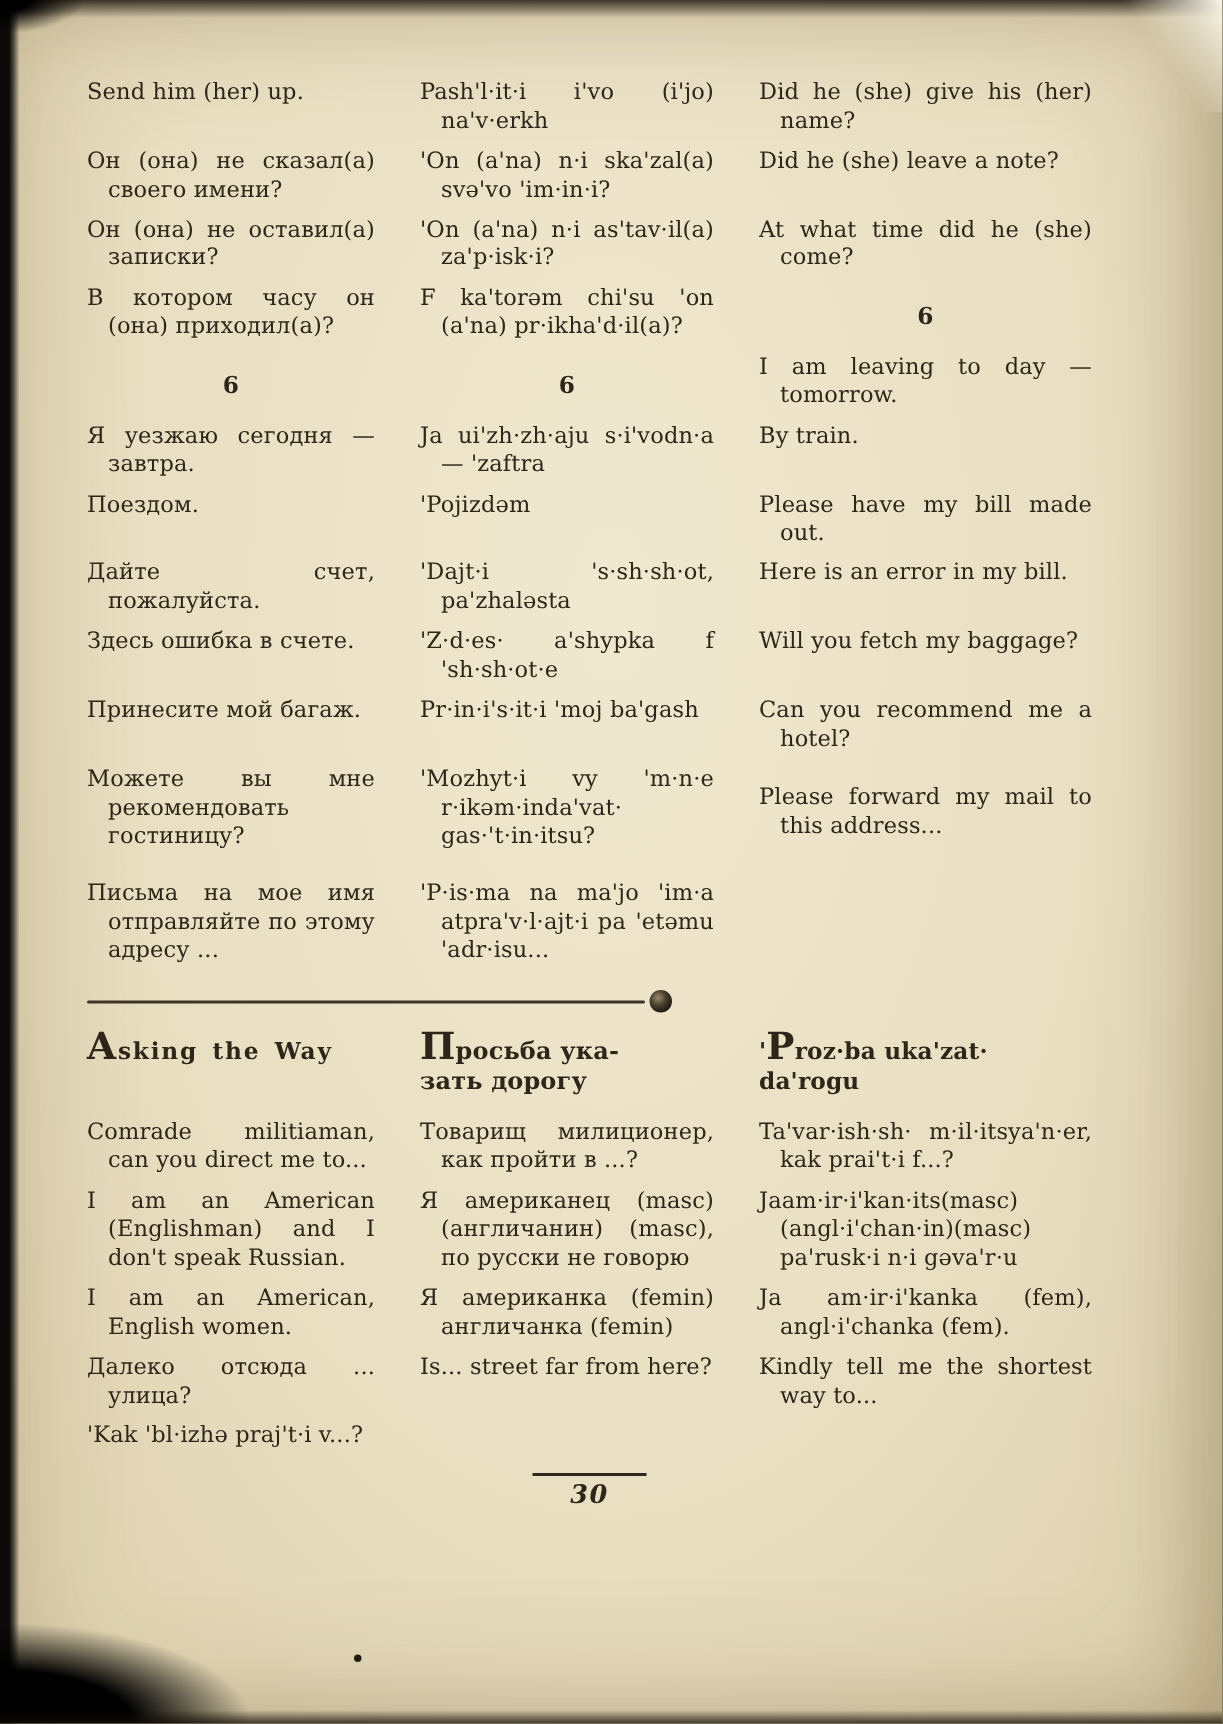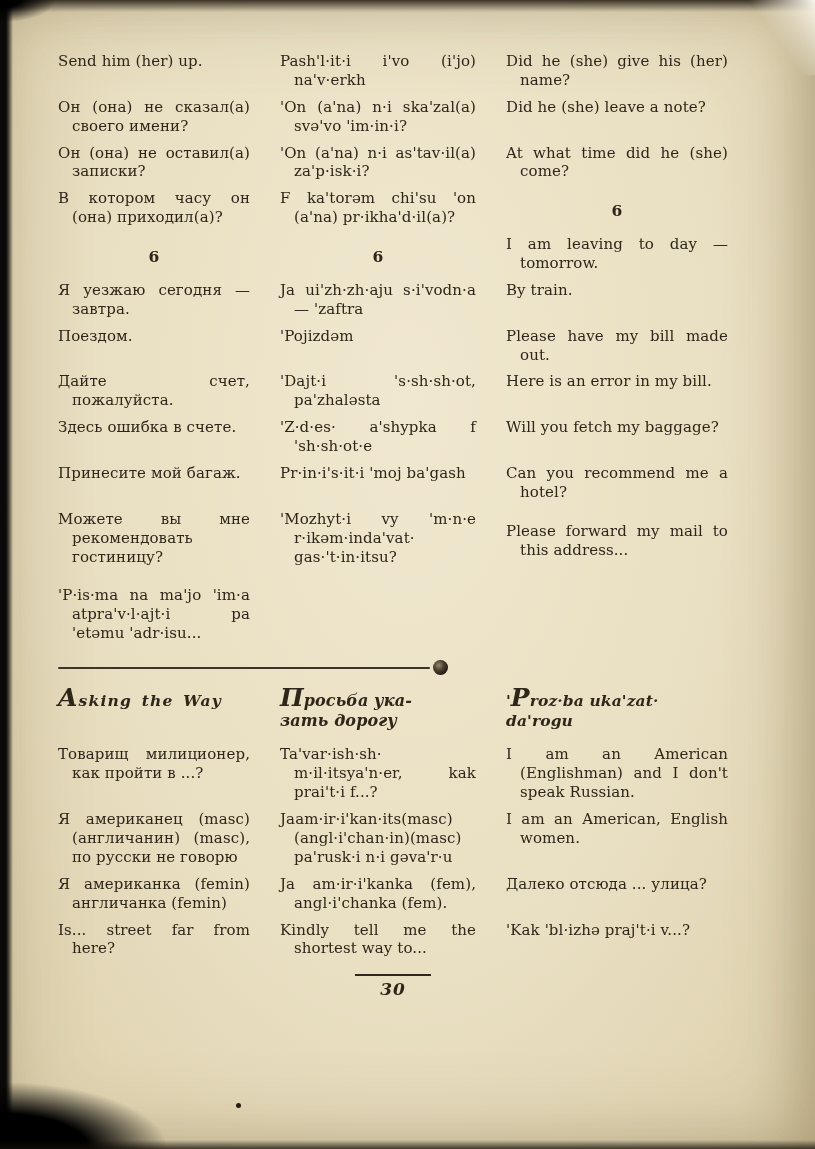--- a/index.html
+++ b/index.html
@@ -35,21 +35,21 @@
     display:grid;
     grid-template-columns: 192px 196px 222px;
     column-gap:30px;
     row-gap:8px;
     font-size:15px; line-height:1.26;
   }
   .cell { margin:0; text-align:justify; padding-left:14px; text-indent:-14px; letter-spacing:0.1px; }
   .secnum { text-align:center; font-weight:700; padding:12px 0 2px; text-indent:0; font-size:15.5px; }
   .gap-top { padding-top:12px; }
 
-  .head { font-weight:700; text-indent:0; padding-left:0; text-align:left; white-space:pre-line; padding-top:4px; padding-bottom:6px;font-style:italic; }
+  .head { font-weight:700; text-indent:0; padding-left:0; text-align:left; white-space:pre-line; padding-top:4px; padding-bottom:6px; }
   .head-en { letter-spacing:1.2px; word-spacing:3px; font-size:15.5px; }
   .head-ru { font-size:16px; }
   .head-ph { font-size:15.5px; }
   .cap { font-size:25px; font-weight:700; line-height:0.8; }
 
   .divider { display:flex; align-items:center; margin:16px 0 8px; height:17px; }
   .divider .line { height:2px; width:372px; background:#3c3428; border-radius:1px; }
   .orn { width:15px; height:15px; border-radius:50%; margin-left:3px;
          background: radial-gradient(circle at 38% 35%, #8a7c5f 8%, #4a4030 38%, #1f1911 75%); }
 
@@ -110,37 +110,39 @@
 
       <p class="cell">Will you fetch my baggage?</p>
       <p class="cell">Принесите мой багаж.</p>
       <p class="cell">Pr·in·i's·it·i 'moj ba'gash</p>
 
       <p class="cell">Can you recommend me a hotel?</p>
       <p class="cell">Можете вы мне рекомендовать гостиницу?</p>
       <p class="cell">'Mozhyt·i vy 'm·n·e r·ikəm·inda'vat· gas·'t·in·itsu?</p>
 
       <p class="cell gap-top">Please forward my mail to this address...</p>
+      <p class="cell gap-top">Письма на мое имя отправляйте по этому адресу ...</p>
       <p class="cell gap-top">'P·is·ma na ma'jo 'im·a atpra'v·l·ajt·i pa 'etəmu 'adr·isu...</p>
 
     </div>
 
     <div class="divider">
       <span class="line"></span>
       <span class="orn"></span>
     </div>
 
     <div class="grid">
 
       <p class="cell head head-en"><span class="cap">A</span><span>sking the Way</span></p>
       <p class="cell head head-ru"><span class="cap">П</span><span>росьба ука-
 зать дорогу</span></p>
       <p class="cell head head-ph"><span>'</span><span class="cap">P</span><span>roz·ba uka'zat·
 da'rogu</span></p>
 
+      <p class="cell">Comrade militiaman, can you direct me to...</p>
       <p class="cell">Товарищ милиционер, как пройти в ...?</p>
       <p class="cell">Ta'var·ish·sh· m·il·itsya'n·er, kak prai't·i f...?</p>
 
       <p class="cell">I am an American (Englishman) and I don't speak Russian.</p>
       <p class="cell">Я американец (masc) (англичанин) (masc), по русски не говорю</p>
       <p class="cell">Jaam·ir·i'kan·its(masc) (angl·i'chan·in)(masc) pa'rusk·i n·i gəva'r·u</p>
 
       <p class="cell">I am an American, English women.</p>
       <p class="cell">Я американка (femin) англичанка (femin)</p>
       <p class="cell">Ja am·ir·i'kanka (fem), angl·i'chanka (fem).</p>

